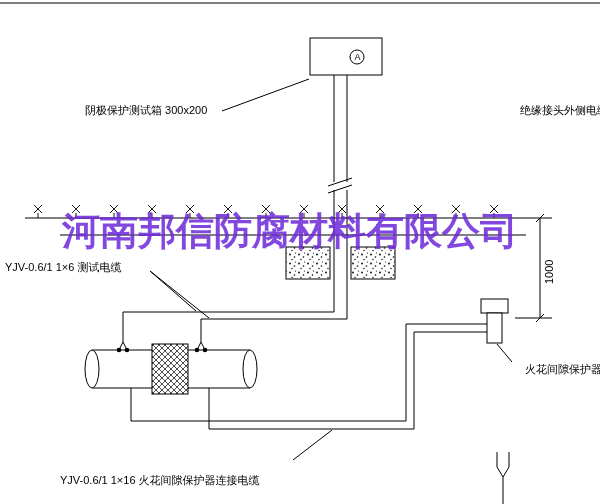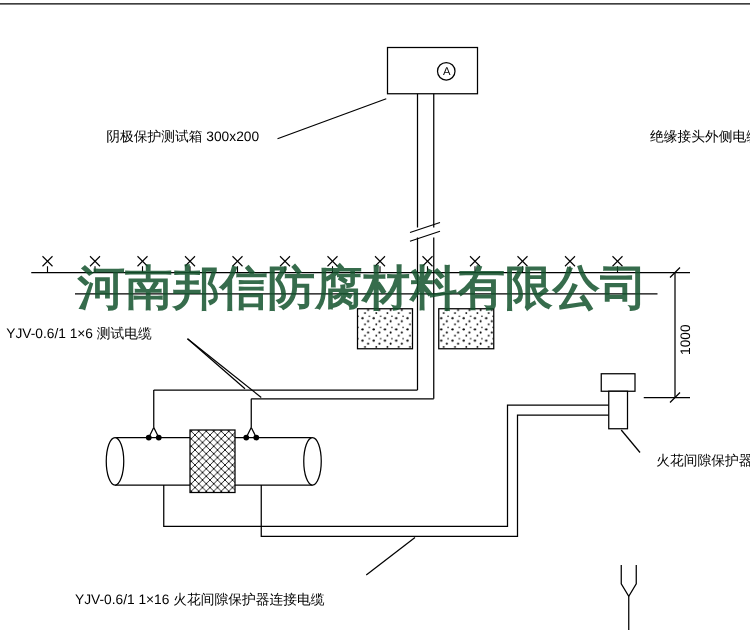--- a/index.html
+++ b/index.html
@@ -20,21 +20,21 @@
     color:#000;
   }
   .watermark{
     position:absolute;
     left:62px;top:209px;
     font-family:"Liberation Serif","DejaVu Serif",serif;
     font-weight:bold;
     font-size:38px;
     line-height:44px;
     letter-spacing:0px;
-    color:#14532d;
+    color:#6d28d9;
     opacity:.85;
     white-space:nowrap;
     z-index:5;
   }
   .meter-letter{
     position:absolute;
     left:350px;top:51px;
     width:15px;height:12px;
     font-size:9px;line-height:12px;
     text-align:center;

